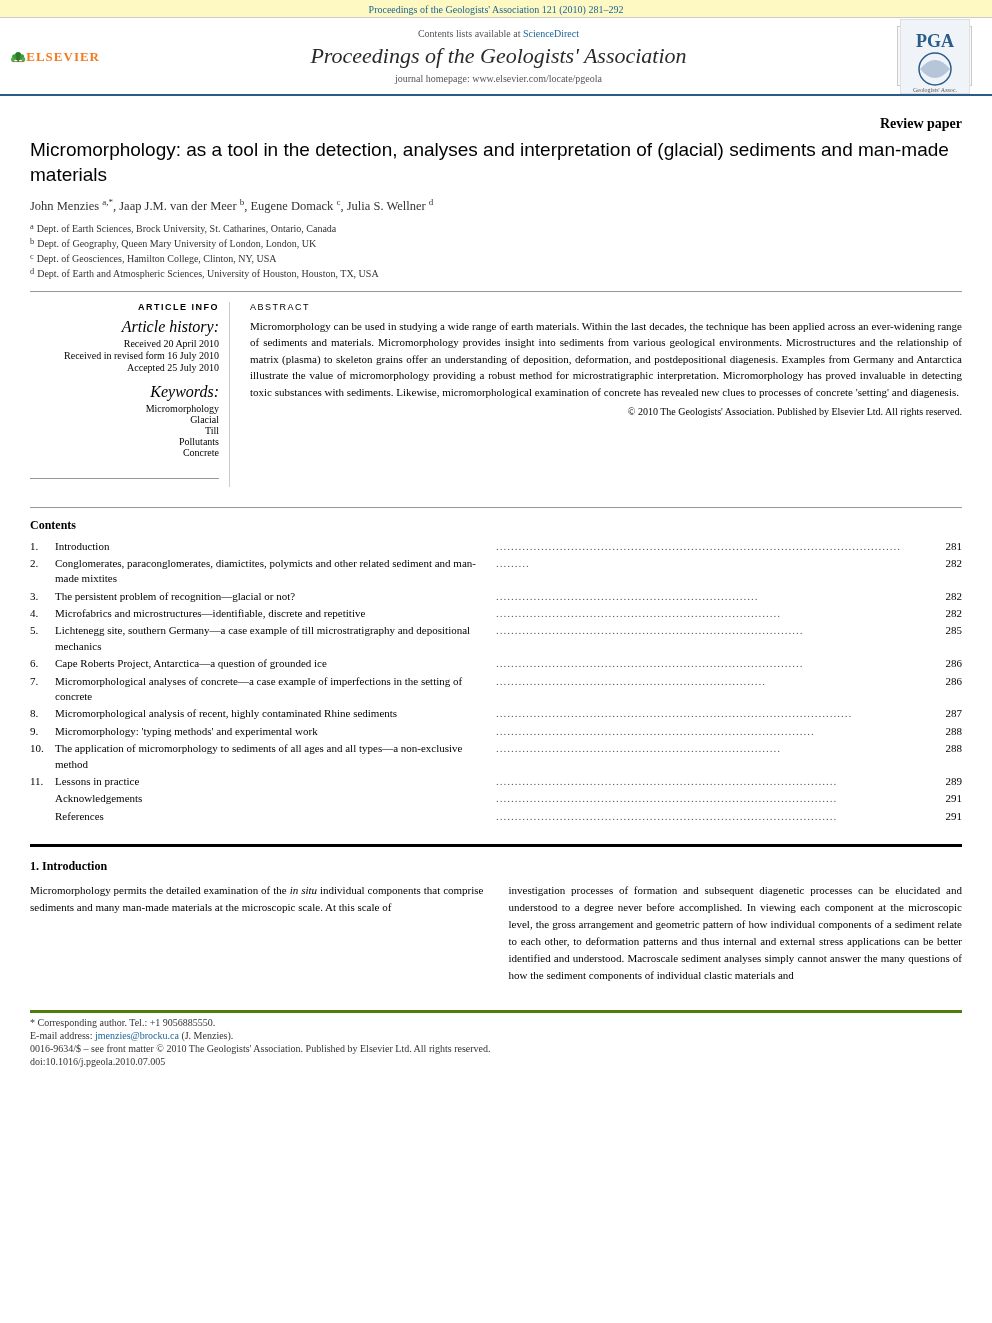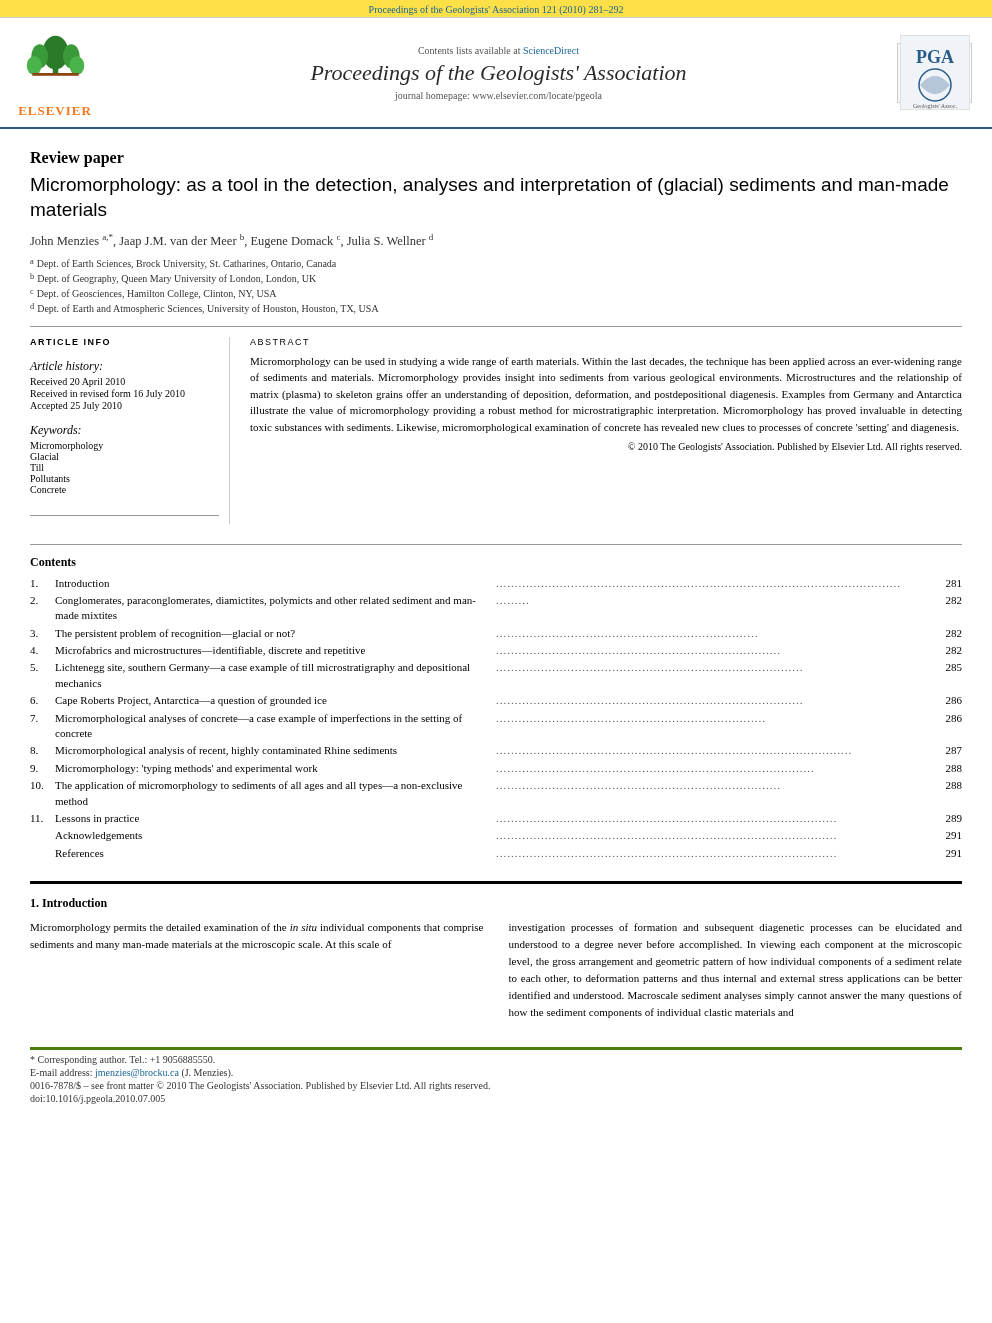--- a/index.html
+++ b/index.html
@@ -7,42 +7,40 @@
       background: #fff;
       font-family: "Times New Roman", Times, serif;
       font-size: 13px;
       color: #000;
       width: 992px;
       min-height: 1323px;
     }
 
     
     .top-bar {
-      background: #fde047;
+      background: #fef9c3;
       text-align: center;
       font-size: 10px;
       color: #1a6496;
       padding: 4px 0 2px 0;
       border-bottom: 1px solid #ccc;
     }
 
     
     .journal-header {
       display: flex;
       align-items: center;
       justify-content: space-between;
       padding: 8px 20px 8px 10px;
       border-bottom: 2px solid #2a5c8a;
     }
     .elsevier-logo {
       display: flex;
-      flex-direction: column;
       align-items: center;
       width: 90px;
-      gap: 20px;
     }
     .elsevier-text {
       font-size: 13px;
       font-weight: bold;
       color: #f47920;
       letter-spacing: 1px;
       margin-top: 2px;
     }
 
     .journal-center {
@@ -82,22 +80,22 @@
       font-size: 10px;
       color: #2a5c8a;
     }
 
     
     .main-content {
       padding: 10px 30px 20px 30px;
     }
 
     .review-paper-label {
-      text-align: left;
-      font-size: 16px;
+      text-align: right;
+      font-size: 14px;
       font-weight: bold;
       margin: 10px 0 6px 0;
     }
 
     .article-title {
       font-size: 19px;
       font-weight: normal;
       font-family: Arial, sans-serif;
       line-height: 1.3;
       margin-bottom: 10px;
@@ -136,34 +134,35 @@
       display: flex;
       gap: 20px;
       margin-top: 10px;
     }
     .article-info {
       width: 200px;
       flex-shrink: 0;
       font-size: 10.5px;
       border-right: 1px solid #ccc;
       padding-right: 10px;
+      text-align: right;
     }
     .article-info .section-title {
       font-family: Arial, sans-serif;
       font-size: 9px;
       font-weight: bold;
       letter-spacing: 1.5px;
       text-transform: uppercase;
       margin-bottom: 6px;
     }
     .article-info .info-label {
       font-style: italic;
-      font-size: 12px;
+      font-size: 16px;
       margin-bottom: 2px;
-      margin-top: 12px;
+      margin-top: 6px;
     }
     .article-info .info-value {
       font-size: 10px;
       margin-bottom: 1px;
     }
     .article-info .keywords-section {
       margin-top: 10px;
     }
     .article-info .kw-item {
       font-size: 10px;
@@ -478,17 +477,17 @@
         <p>investigation processes of formation and subsequent diagenetic processes can be elucidated and understood to a degree never before accomplished. In viewing each component at the microscopic level, the gross arrangement and geometric pattern of how individual components of a sediment relate to each other, to deformation patterns and thus internal and external stress applications can be better identified and understood. Macroscale sediment analyses simply cannot answer the many questions of how the sediment components of individual clastic materials and</p>
       </div>
     </div>
   </div>
 
   <div class="footer-area">
     <div class="footnote">* Corresponding author. Tel.: +1 9056885550.</div>
     <div class="footnote">
       E-mail address: <span style="color:#1a6496;">jmenzies@brocku.ca</span> (J. Menzies).
     </div>
-    <div class="footnote">0016-7878/$ – see front matter © 2010 The Geologists' Association. Published by Elsevier Ltd. All rights reserved.</div>
+    <div class="footnote">0016-9634/$ – see front matter © 2010 The Geologists' Association. Published by Elsevier Ltd. All rights reserved.</div>
     <div class="footnote">doi:10.1016/j.pgeola.2010.07.005</div>
   </div>
 
 </div>
 
 </body></html>

